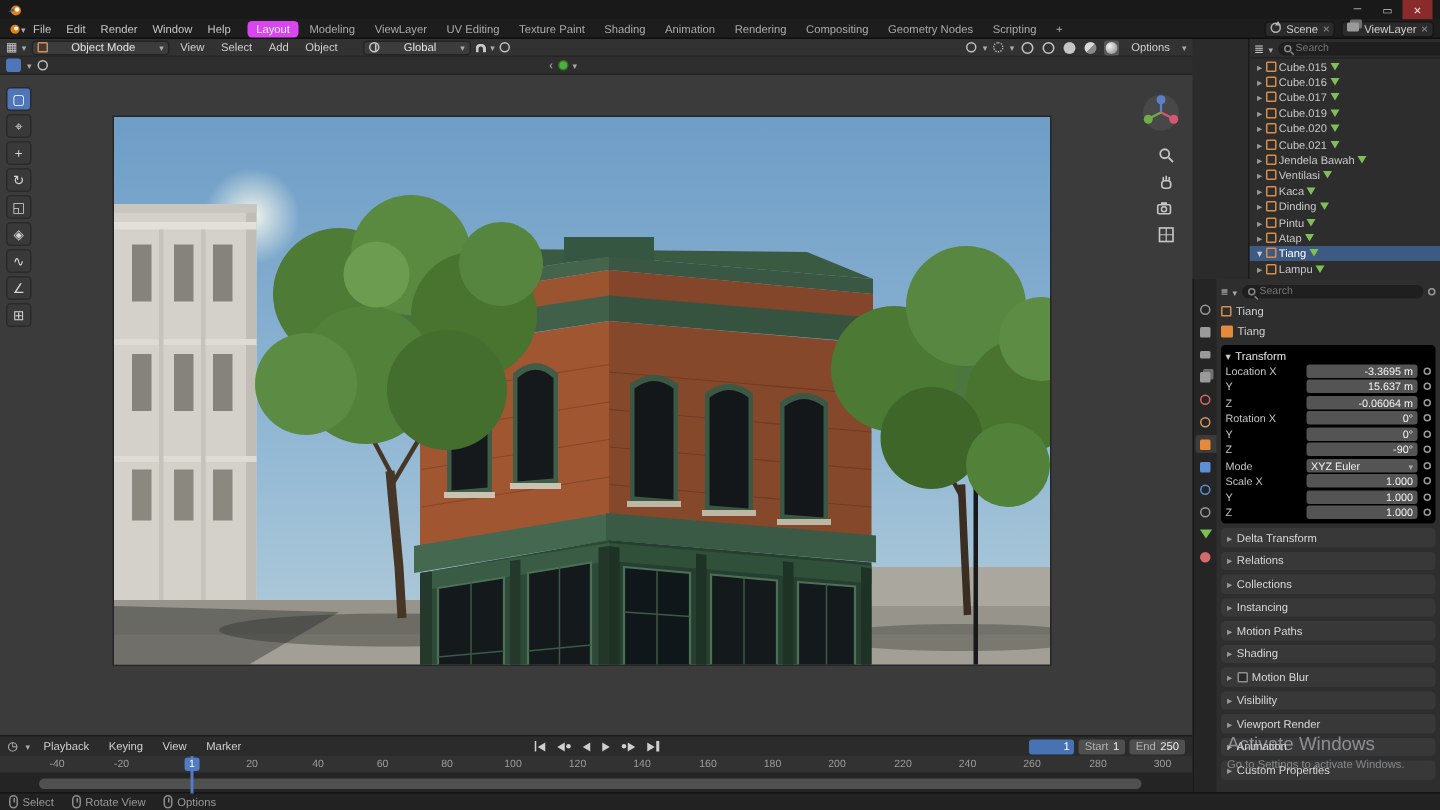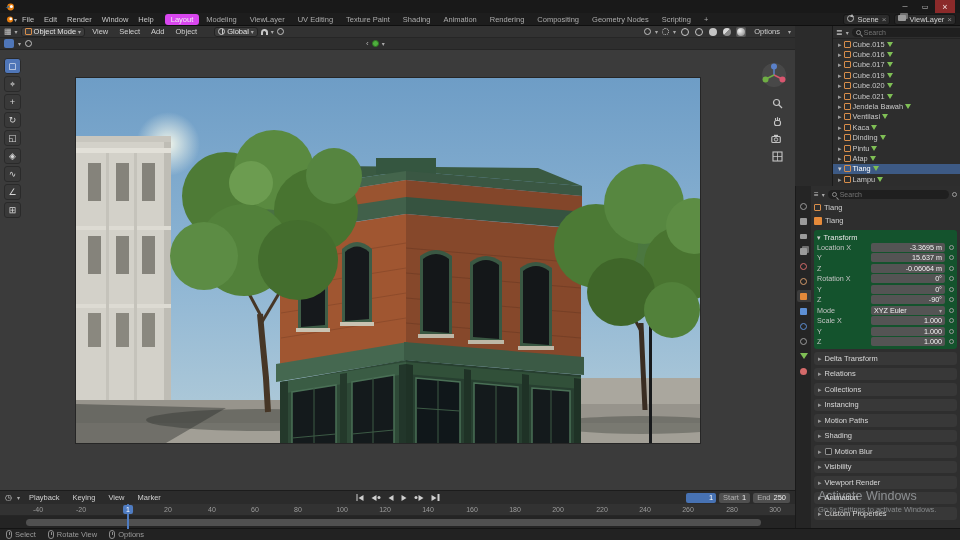--- a/index.html
+++ b/index.html
@@ -25,21 +25,21 @@
 .mright{margin-left:auto;display:flex;gap:4px;align-items:center}
 .selgrp{display:flex;align-items:flex-start;gap:3px;background:#2b2b2b;border:1px solid #161616;border-radius:3px;padding:0 3px;height:11px;font-size:7.5px;color:#d0d0d0}
 .xico::before{content:"×";color:#8f8f8f;font-size:8px}
 .scn-ic{width:7px;height:7px;border:1px solid #b5b5b5;border-radius:50%;position:relative}
 .scn-ic::after{content:"";position:absolute;left:2px;top:-2px;border-left:2px solid transparent;border-right:2px solid transparent;border-bottom:3px solid #b5b5b5}
 .vl-ic{width:8px;height:6px;background:#9a9a9a;border-radius:1px;box-shadow:2px -2px 0 0 #6f6f6f}
 
 
 .vph{position:absolute;top:26px;left:0;width:795px;height:12px;background:#323232;border-bottom:1px solid #262626;display:flex;align-items:center;gap:3px;padding:0 4px}
 .vtool{position:absolute;top:38px;left:0;width:795px;height:12px;background:#2e2e2e;border-bottom:1px solid #252525;display:flex;align-items:center;gap:4px;padding:0 4px}
-.dropbtn{display:flex;align-items:center;gap:2px;background:#3c3c3c;border:1px solid #232323;border-radius:3px;padding:0 3px;height:10px;font-size:7.5px;color:#e4e4e4;white-space:nowrap}
+.dropbtn{display:flex;align-items:center;gap:16px;background:#3c3c3c;border:1px solid #232323;border-radius:3px;padding:0 3px;height:10px;font-size:7.5px;color:#e4e4e4;white-space:nowrap}
 .hmenu{padding:0 4px;font-size:7.5px;color:#d0d0d0}
 .cr::before{content:"▾";font-size:6px;color:#aaa;line-height:1}
 .ic-grid::before{content:"▦";font-size:8px;color:#c9c9c9}
 .ic-clock::before{content:"◷";font-size:8px;color:#c9c9c9}
 .ic-lines::before{content:"≣";font-size:8px;color:#c9c9c9}
 .ic-sliders::before{content:"≡";font-size:8px;color:#c9c9c9}
 .modebx{width:7px;height:7px;border:1px solid #d98e4a;border-radius:1px}
 .globe{width:7px;height:7px;border:1px solid #c8c8c8;border-radius:50%;position:relative}
 .globe::after{content:"";position:absolute;left:2.5px;top:0;width:1px;height:5px;background:#c8c8c8}
 .magn{width:7px;height:6px;border:2px solid #c8c8c8;border-bottom:none;border-radius:4px 4px 0 0}
@@ -115,21 +115,21 @@
 .ptabs{width:15px;background:#252525;display:flex;flex-direction:column;align-items:center;padding-top:14px;gap:3px;flex:none}
 .ptab{width:14px;height:12px;display:flex;align-items:center;justify-content:center;border-radius:2px 0 0 2px}
 .ptab.act{background:#3c3c3c}
 .s-sq{width:7px;height:7px;border-radius:1px;background:#9a9a9a}
 .s-ring{width:7px;height:7px;border-radius:50%;border:1.5px solid #9a9a9a}
 .c-or{background:#e58a3a}.c-bl{background:#5d8fd4}.c-rd{background:#d46a6a}
 .r-bl{border-color:#5d8fd4}.r-rd{border-color:#d46a6a}
 .s-tri{width:0;height:0;border-left:4px solid transparent;border-right:4px solid transparent;border-top:6px solid #7fbf55}
 .pcontent{flex:1;padding:3px 3px;display:flex;flex-direction:column;gap:2px;overflow:hidden}
 .prow{display:flex;align-items:center;gap:3px;font-size:7.5px;color:#cfcfcf;height:11px}
-.ppanel{background:#14532d;border-radius:3px;padding:2px 3px;margin-top:2px}
+.ppanel{background:#000000;border-radius:3px;padding:2px 3px;margin-top:2px}
 .ph{display:flex;align-items:center;gap:3px;font-size:7.5px;color:#e6e6e6;height:10px}
 .trow{display:flex;align-items:center;height:10.5px;gap:2px}
 .tlab{flex:0 0 52px;text-align:left;font-size:7.2px;color:#c3c3c3;padding-right:3px;white-space:nowrap}
 .fld{flex:1;height:9px;background:#545454;border-radius:2px;display:flex;align-items:center;justify-content:flex-end;padding:0 3px;font-size:7.2px;color:#f2f2f2}
 .fld.dd{justify-content:space-between}
 .dot{width:5px;height:5px;border:1px solid #9a9a9a;border-radius:50%;flex:none;margin-left:2px}
 .cpanel{height:12.5px;background:#383838;border-radius:3px;display:flex;align-items:center;gap:3px;padding:0 4px;font-size:7.5px;color:#d8d8d8;margin-top:1px}
 .cbx2{width:7px;height:7px;background:#2a2a2a;border:1px solid #8f8f8f;border-radius:1px;flex:none}
 
 

